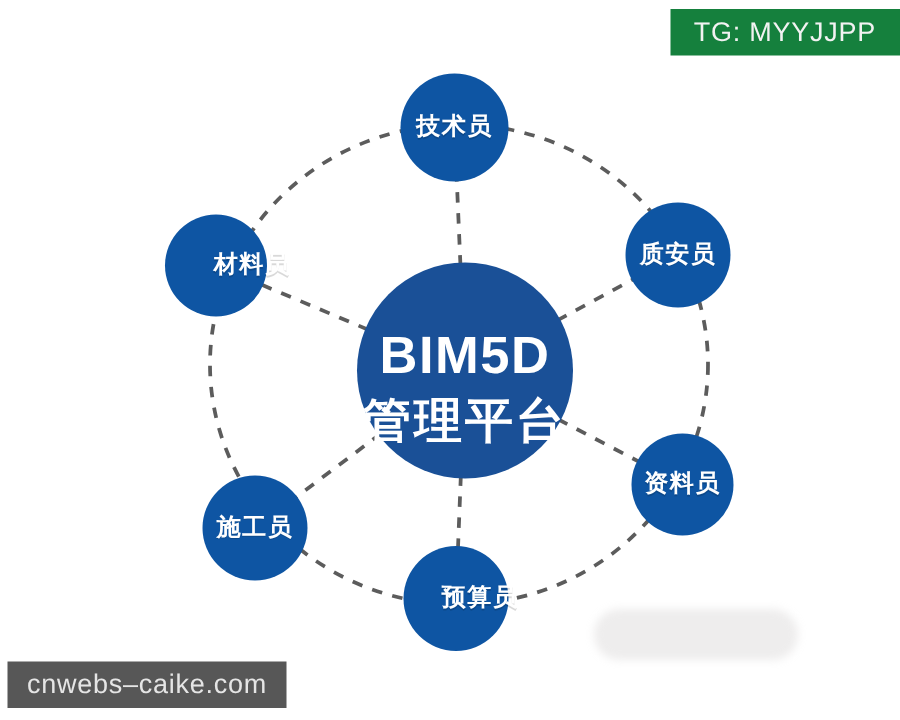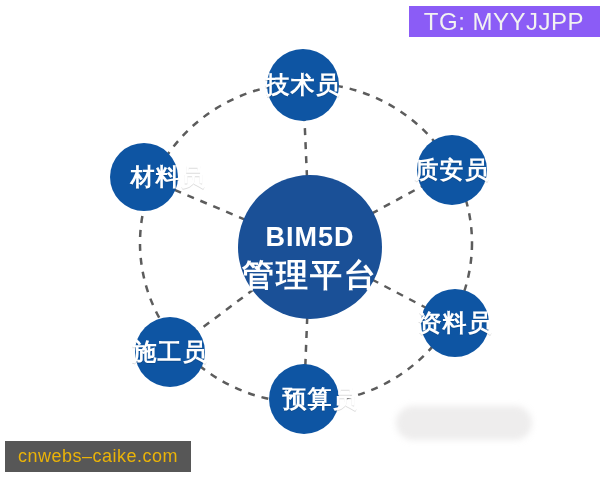--- a/index.html
+++ b/index.html
@@ -14,54 +14,54 @@
     width: 600px; height: 480px;
     background: #ffffff;
     overflow: hidden;
   }
   #diagram-svg { position: absolute; left: 0; top: 0; }
   .node-label {
     position: absolute;
     transform: translate(-50%, -50%);
     color: #ffffff;
     font-weight: bold;
-    font-size: 24px;
+    font-size: 16px;
     letter-spacing: 1px;
     white-space: nowrap;
     text-align: center;
     text-shadow: 0 1px 0 rgba(0,0,0,0.15);
   }
   .center-label {
     position: absolute;
     transform: translate(-50%, -50%);
     color: #ffffff;
     font-weight: bold;
     text-align: center;
     line-height: 1.3;
     white-space: nowrap;
   }
-  .center-label .l1 { font-size: 27px; letter-spacing: 1px; margin-top: 22px; }
+  .center-label .l1 { font-size: 35px; letter-spacing: 1px; margin-top: 22px; }
   .center-label .l2 { font-size: 32px; letter-spacing: 2px; }
   .tg-badge {
     position: absolute;
     top: 6px; right: 0;
     height: 31px; line-height: 31px;
     padding: 0 16px 0 15px;
-    background: #8b5cf6;
+    background: #15803d;
     color: #f2f2f2;
-    font-size: 24px;
+    font-size: 18px;
     letter-spacing: 0.5px;
   }
   .site-badge {
     position: absolute;
     top: 441px; left: 5px;
     height: 31px; line-height: 31px;
     padding: 0 13px;
     background: #575757;
-    color: #eab308;
+    color: #e5e5e5;
     font-size: 18px;
     letter-spacing: 0.5px;
   }
   .smudge {
     position: absolute;
     left: 396px; top: 406px;
     width: 136px; height: 34px;
     background: rgba(188, 183, 184, 0.25);
     border-radius: 17px;
     filter: blur(3px);

